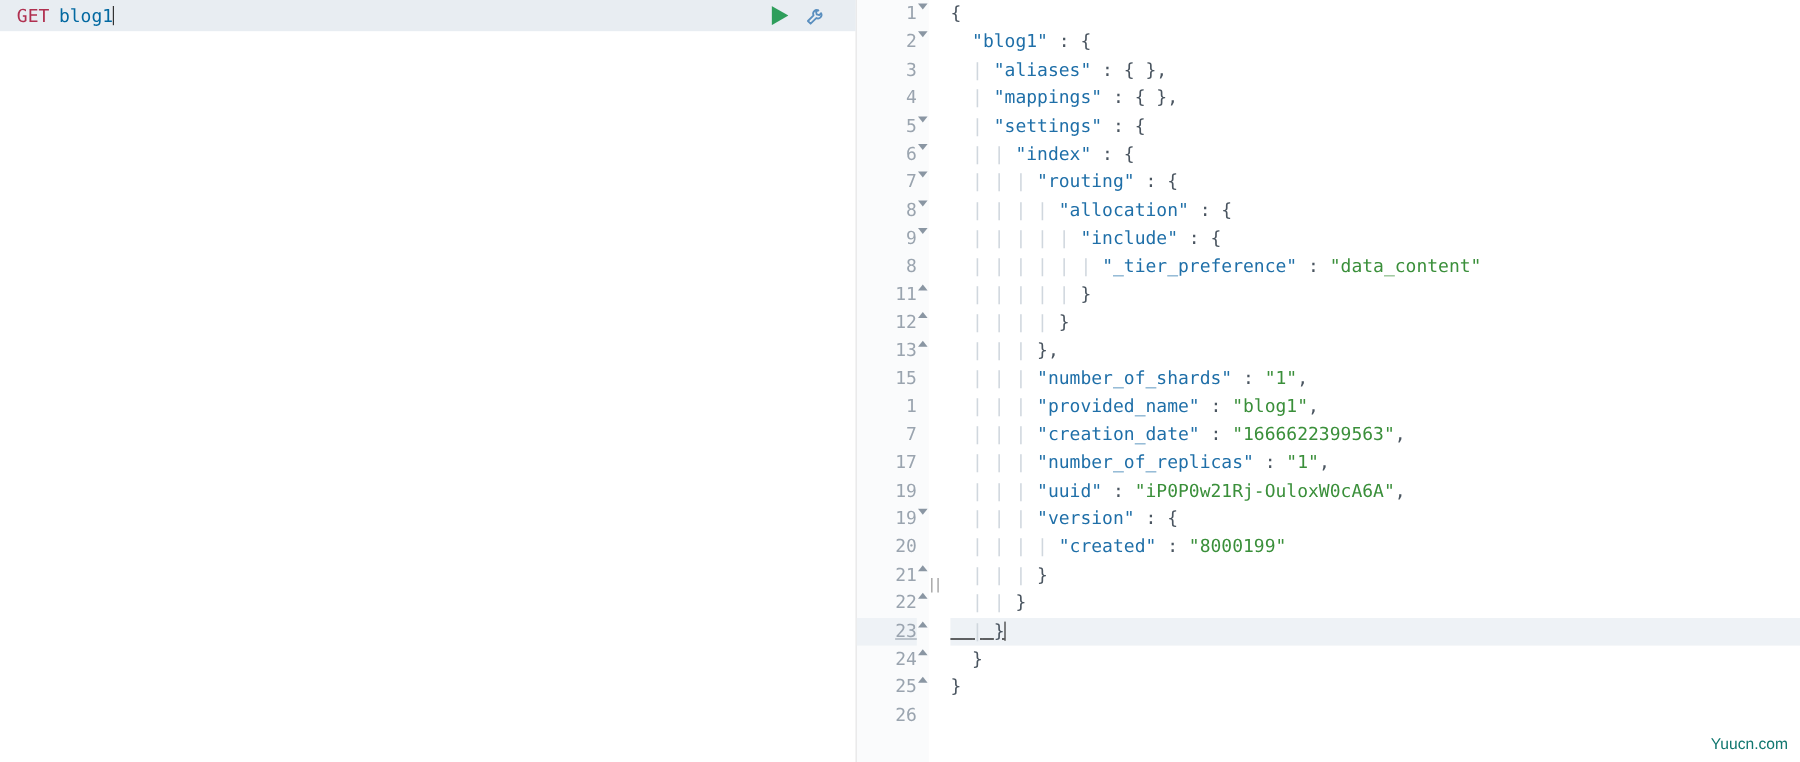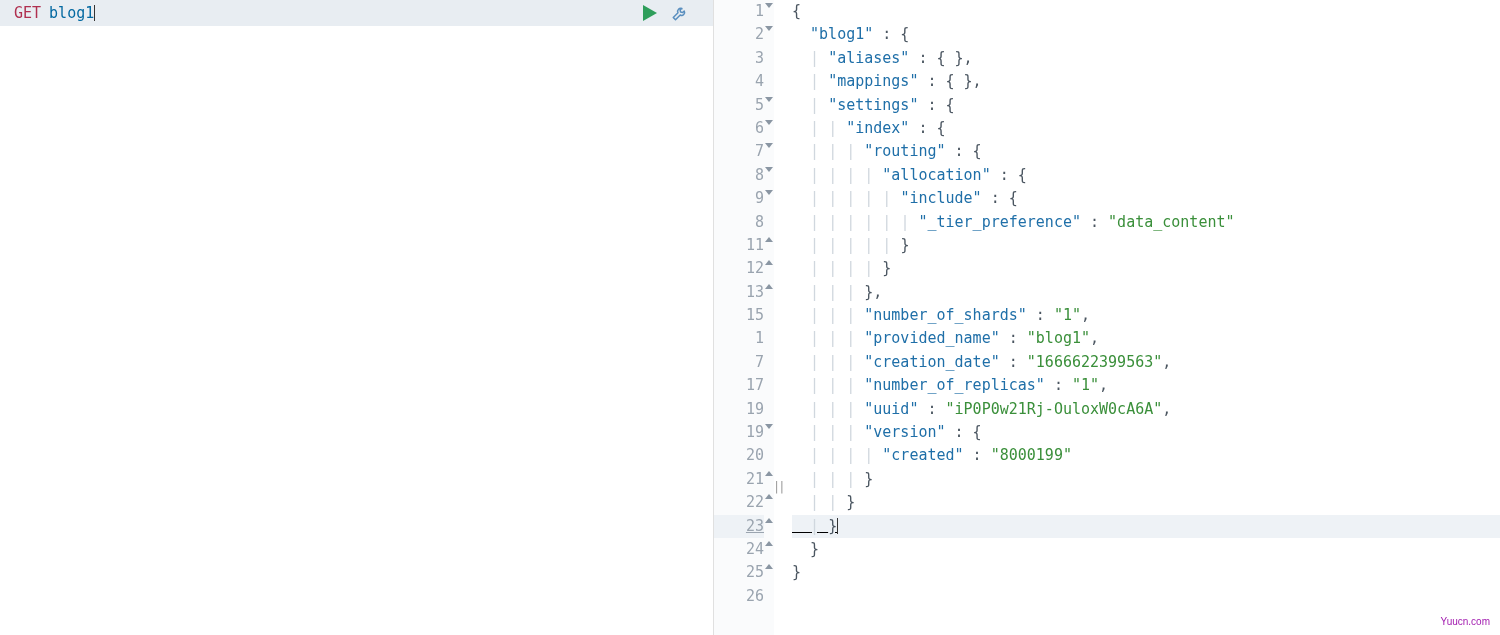--- a/index.html
+++ b/index.html
@@ -95,23 +95,23 @@
   }
   .hl-row { background: #eef2f6; text-decoration: underline; }
   .tok-punc { color: #4a5560; }
   .tok-key  { color: #1f6fa8; }
   .tok-str  { color: #3a8f3a; }
   .tok-guide { color: #d0d7de; }
   .watermark {
     position: absolute;
     right: 10px;
     bottom: 8px;
-    color: #a21caf;
+    color: #0f766e;
     font-family: -apple-system, sans-serif;
-    font-size: 10px;
+    font-size: 13px;
   }
 </style>
 </head>
 <body>
 
 <div class="main">
 
   <div class="left-pane">
     <div class="editor-line">
       <span class="method">GET</span>

